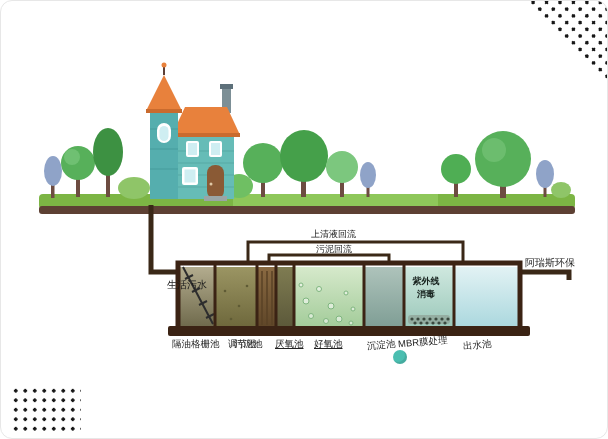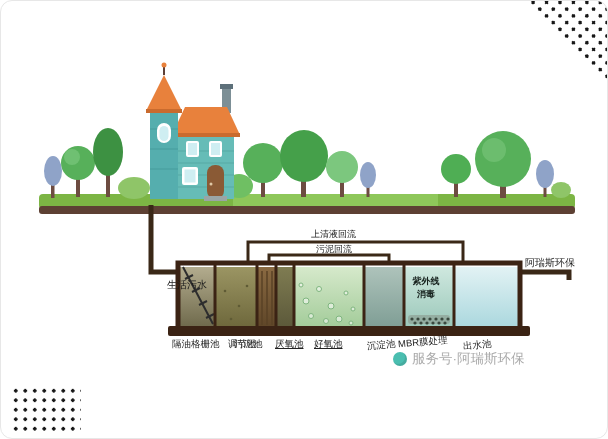--- a/index.html
+++ b/index.html
@@ -252,16 +252,15 @@
   <div class="tank-lbl" style="left:227px;">调节池</div>
   <div class="tank-lbl" style="left:233px;">污泥池</div>
   <div class="tank-lbl" style="left:274px;text-decoration:underline;">厌氧池</div>
   <div class="tank-lbl" style="left:313px;text-decoration:underline;">好氧池</div>
   <div class="tank-lbl tilt" style="left:366px;top:338px;">沉淀池</div>
   <div class="tank-lbl tilt" style="left:397px;top:335px;">MBR膜处理</div>
   <div class="tank-lbl tilt" style="left:462px;top:338px;">出水池</div>
 
   <div class="watermark">
     <span class="wm-logo"></span>
-    <span>服务号·阿瑞斯环保</span>
   </div>
 
 </div>
 
 </body></html>

